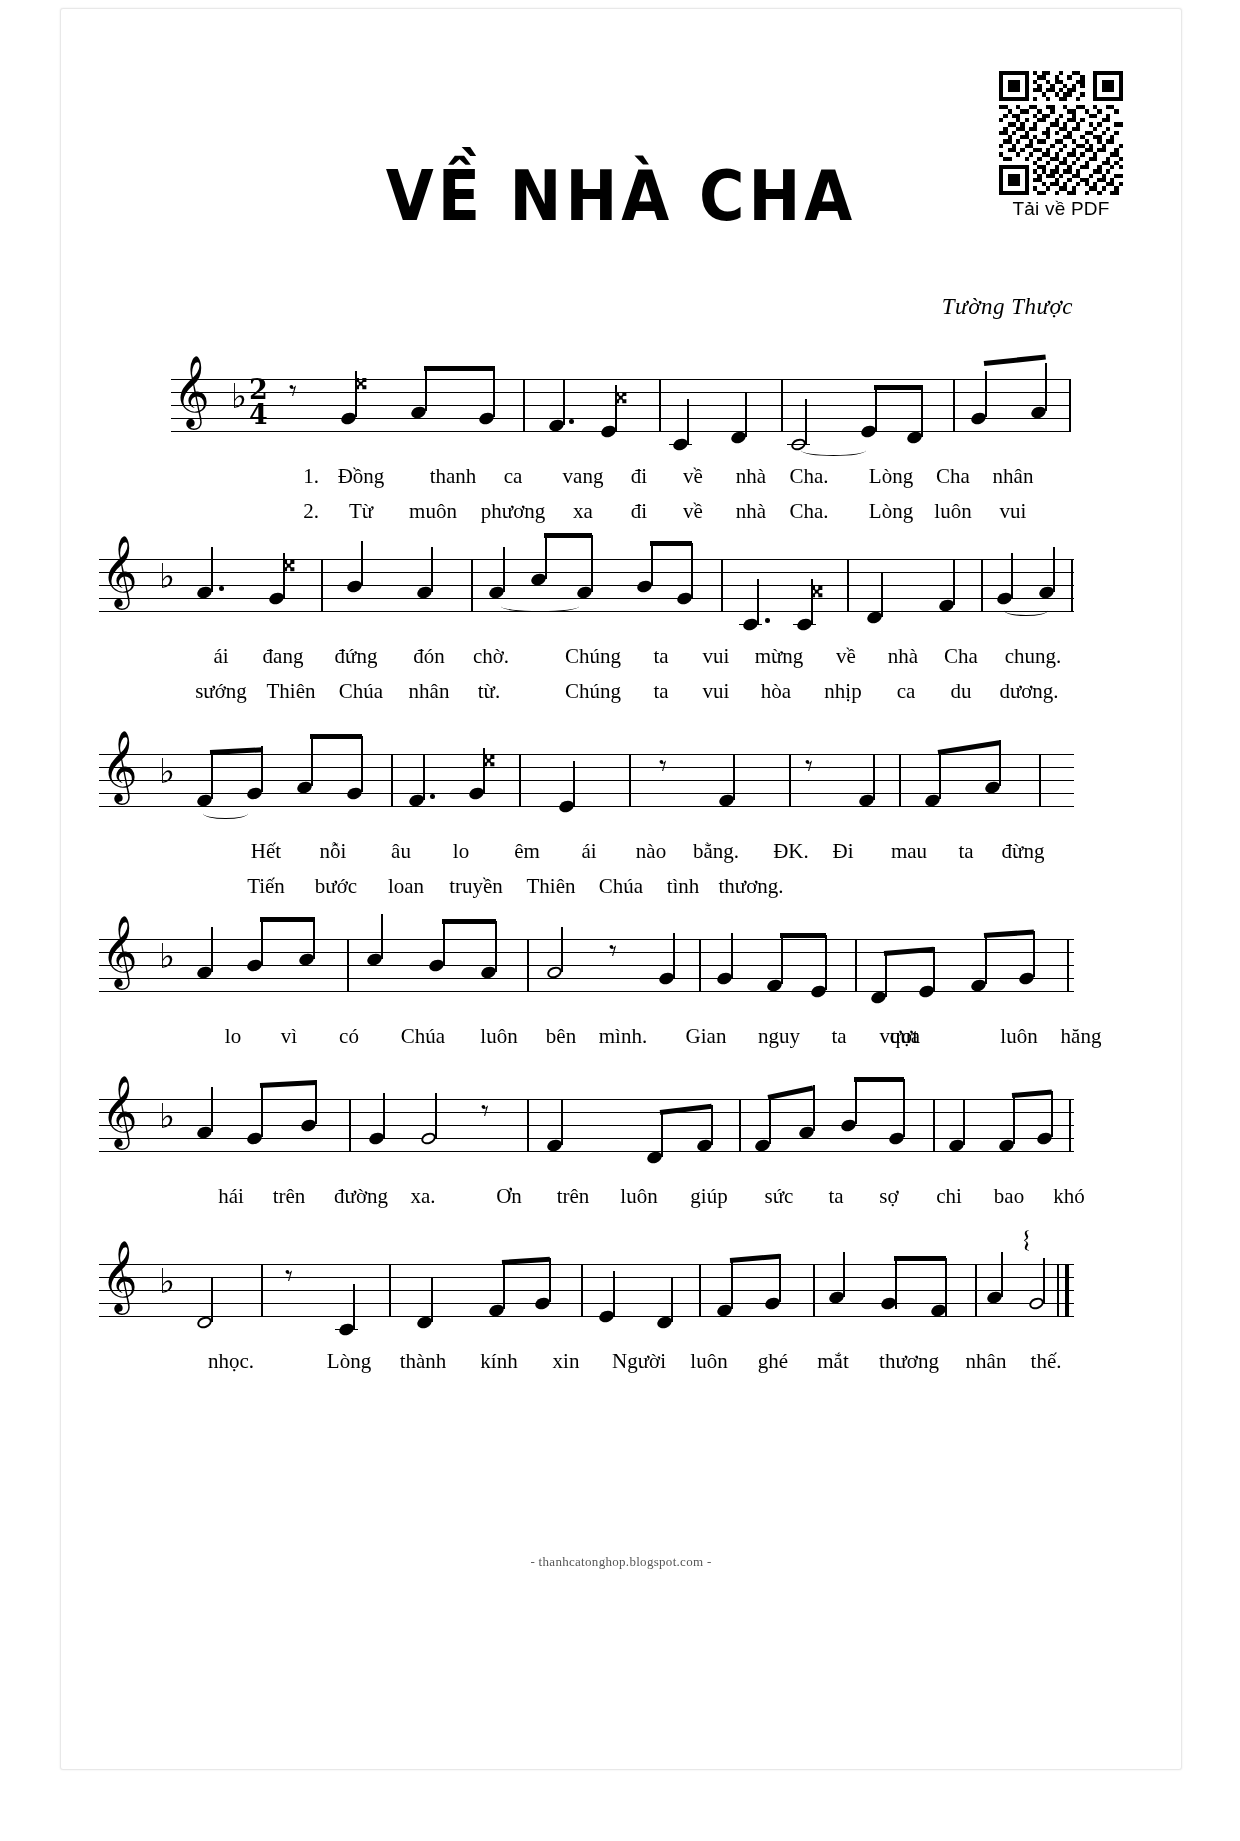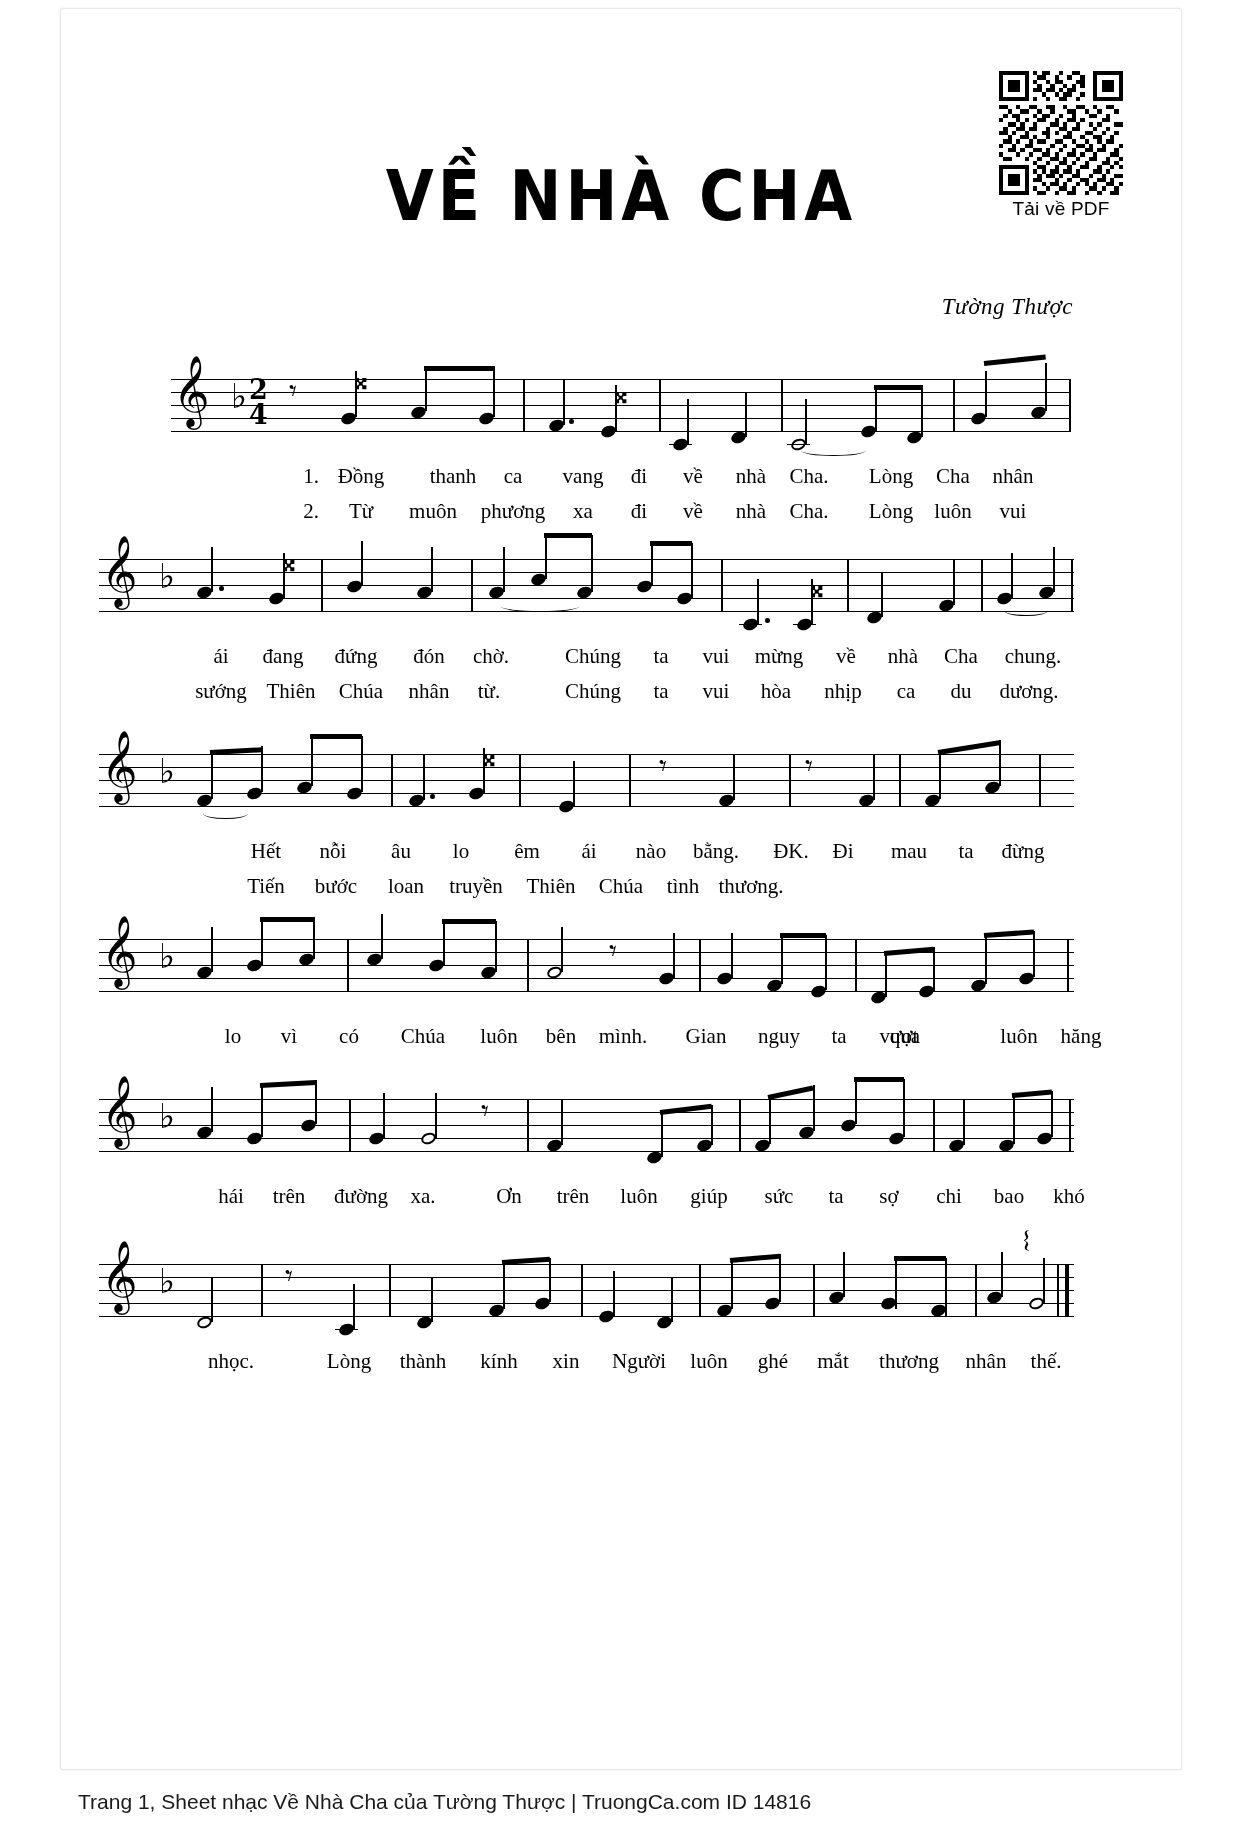--- a/index.html
+++ b/index.html
@@ -1024,16 +1024,16 @@
         <span class="lyric" style="left:578px;">Người</span>
         <span class="lyric" style="left:648px;">luôn</span>
         <span class="lyric" style="left:712px;">ghé</span>
         <span class="lyric" style="left:772px;">mắt</span>
         <span class="lyric" style="left:848px;">thương</span>
         <span class="lyric" style="left:925px;">nhân</span>
         <span class="lyric" style="left:985px;">thế.</span>
       </div>
     </div>
 
+    <div class="blogmark">- thanhcatonghop.blogspot.com -</div>
   </div>
 
-  <div class="footer">Trang 1, Sheet nhạc Về Nhà Cha của Tường Thược  | TruongCa.com ID 14816</div>
 </div>
 
 </body></html>

